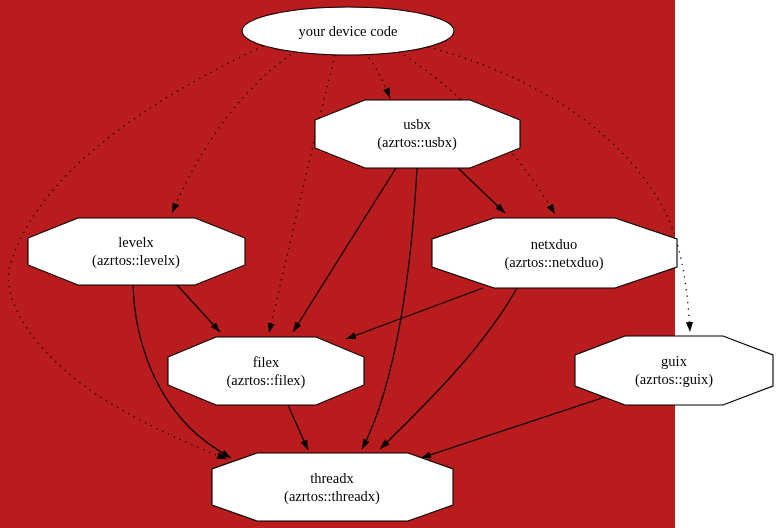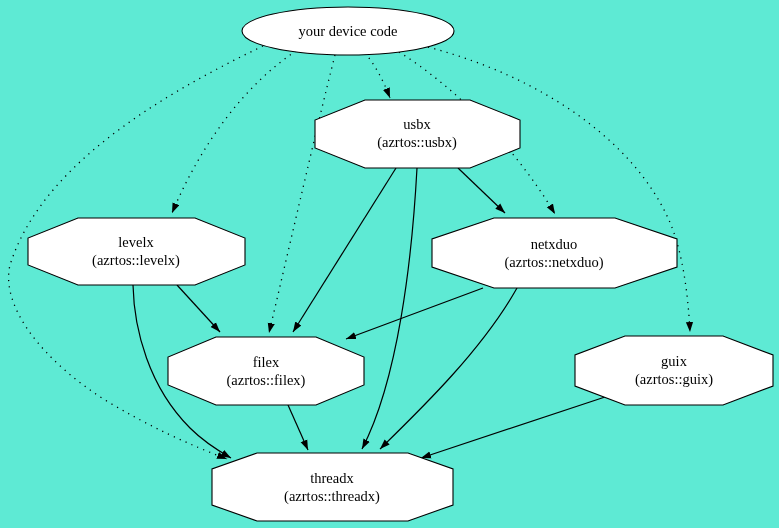--- a/index.html
+++ b/index.html
@@ -2,23 +2,23 @@
 <html><head>
 <meta charset="utf-8">
 <style>
   html, body {
     margin: 0;
     padding: 0;
     background: #ffffff;
   }
   .canvas {
     position: relative;
-    width: 779px;
+    width: 675px;
     height: 528px;
-    background: #5eead4;
+    background: #b91c1c;
   }
   svg { display: block; }
   .edge {
     fill: none;
     stroke: #000000;
     stroke-width: 1.2;
   }
   .edge.dotted {
     stroke-dasharray: 1.2 5.2;
     stroke-width: 1.3;

